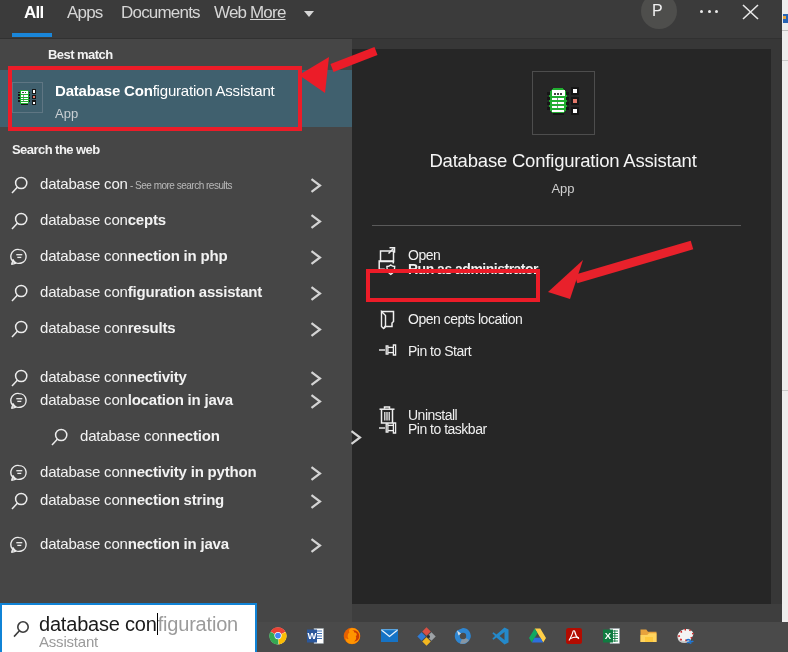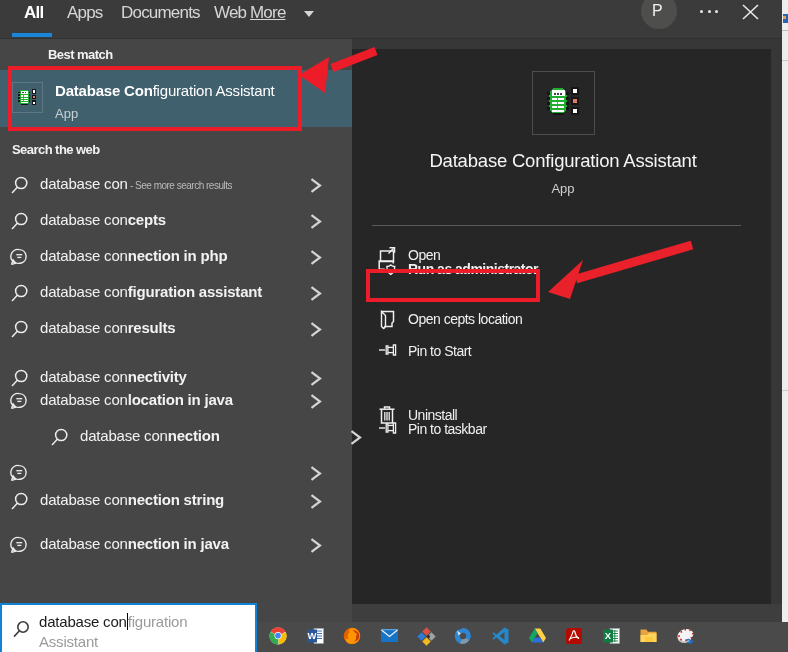--- a/index.html
+++ b/index.html
@@ -178,20 +178,21 @@
     <svg class="chev" width="14" height="17" viewBox="0 0 14 17">
       <path d="M2.5,2.2 L11,8.5 L2.5,14.8" fill="none" stroke="#d4d4d4" stroke-width="2.2"></path>
     </svg>
   </div>
 <div class="row" style="top:455px;">
     <svg class="micon" width="18" height="18" viewBox="0 0 18 18">
       <path d="M9.3,1.6 a6.9,6.9 0 1 1 -6.2,10.2 L1.7,16.2 L6.2,15.1 a6.9,6.9 0 0 1 3.1,-13.5 z" fill="none" stroke="#ececec" stroke-width="1.4" stroke-linejoin="round"></path>
       <line x1="6.3" y1="6.7" x2="12.3" y2="6.7" stroke="#ececec" stroke-width="1.3"></line>
       <line x1="7.3" y1="9.4" x2="11.3" y2="9.4" stroke="#ececec" stroke-width="1.3"></line>
     </svg>
+    <div class="rowtxt">database con<b>nectivity in python</b></div>
     <svg class="chev" width="14" height="17" viewBox="0 0 14 17">
       <path d="M2.5,2.2 L11,8.5 L2.5,14.8" fill="none" stroke="#d4d4d4" stroke-width="2.2"></path>
     </svg>
   </div>
 <div class="row" style="top:483px;">
     <svg class="micon" width="19" height="19" viewBox="0 0 19 19">
       <circle cx="11.2" cy="7" r="5.6" fill="none" stroke="#ececec" stroke-width="1.5"></circle>
       <line x1="7.3" y1="11.3" x2="2" y2="17" stroke="#ececec" stroke-width="1.5"></line>
     </svg>
     <div class="rowtxt">database con<b>nection string</b></div>
@@ -305,21 +306,21 @@
 <svg class="abs" style="left:540px;top:235px;" width="160" height="70">
     <line x1="152" y1="10" x2="36" y2="44" stroke="#e8212b" stroke-width="9"></line>
     <polygon points="8,57 43,25 30,64" fill="#e8212b"></polygon>
   </svg>
 
 <div class="abs" id="searchbox"></div>
 <svg class="abs" style="left:12px;top:620px;z-index:4;" width="19" height="19" viewBox="0 0 19 19">
     <circle cx="11" cy="7" r="5.2" fill="none" stroke="#3c3c3c" stroke-width="1.6"></circle>
     <line x1="7.2" y1="11" x2="2" y2="16.6" stroke="#3c3c3c" stroke-width="1.6"></line>
   </svg>
-<div class="abs" style="z-index:4;left:39px;top:613px;font-size:15px;color:#1b1b1b;letter-spacing:-0.2px;white-space:nowrap;">database con<span style="border-left:1px solid #000;margin-left:0px;"></span><span style="color:#9b9b9b;">figuration</span></div>
+<div class="abs" style="z-index:4;left:39px;top:613px;font-size:20px;color:#1b1b1b;letter-spacing:-0.2px;white-space:nowrap;">database con<span style="border-left:1px solid #000;margin-left:0px;"></span><span style="color:#9b9b9b;">figuration</span></div>
 <div class="abs" style="z-index:4;left:39px;top:633px;font-size:15px;color:#9b9b9b;letter-spacing:-0.2px;">Assistant</div>
 
 <div class="abs" id="taskbar"></div>
 
 <svg class="tbi" style="left:269px;top:627px;" width="18" height="18" viewBox="0 0 18 18">
 <circle cx="9" cy="9" r="8.5" fill="#fff"></circle>
 <path d="M9,9 L1.6,4.5 A8.5,8.5 0 0 1 16.4,4.7 z" fill="#ea4335"></path>
 <path d="M9,9 L16.6,4.9 A8.5,8.5 0 0 1 9.8,17.4 z" fill="#fbbc05"></path>
 <path d="M9,9 L9.4,17.5 A8.5,8.5 0 0 1 1.5,4.7 z" fill="#34a853"></path>
 <circle cx="9" cy="8.6" r="3.6" fill="#fff"></circle>

